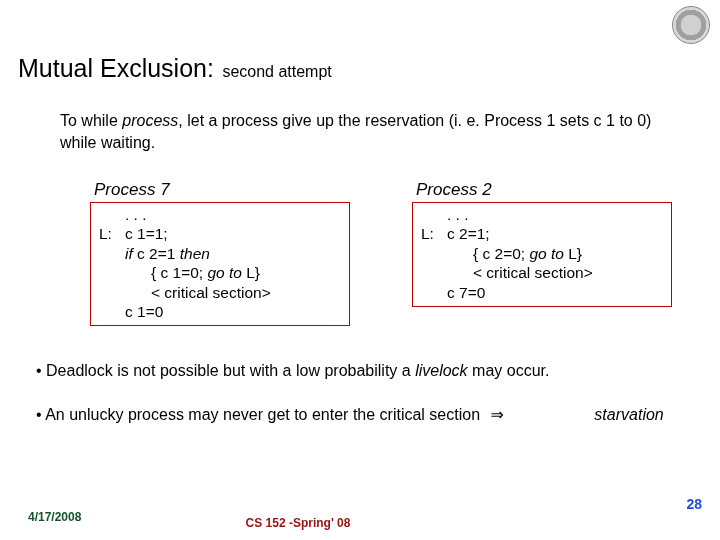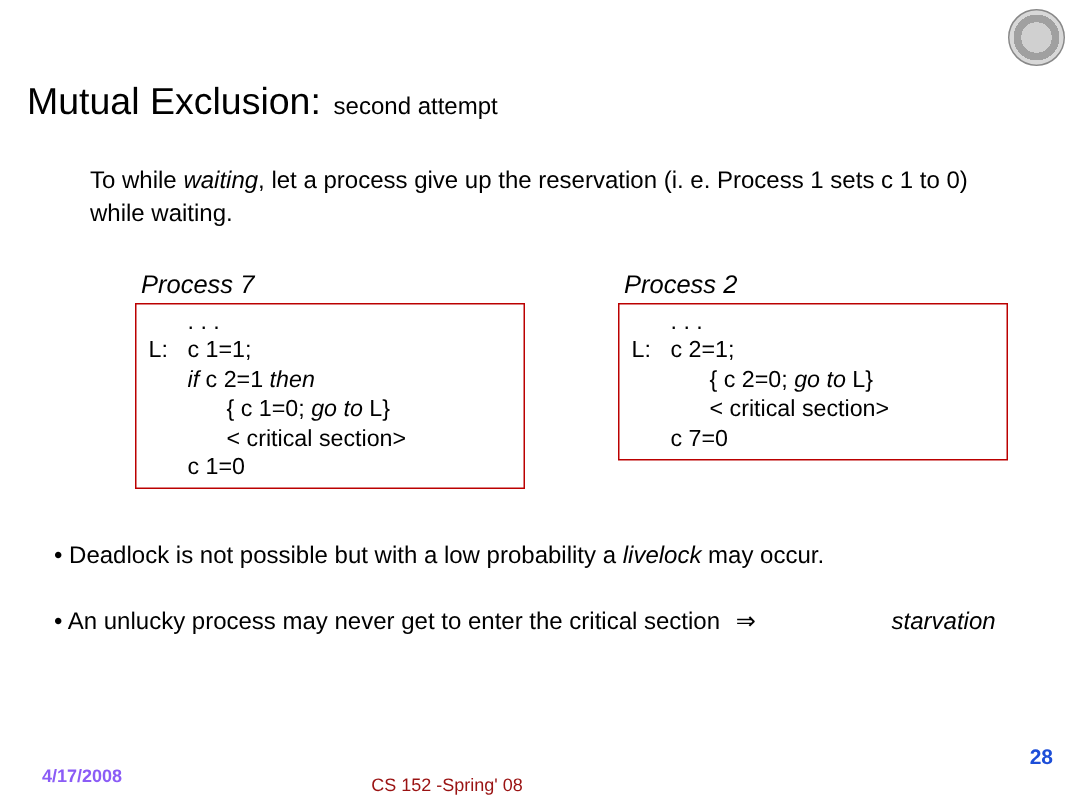--- a/index.html
+++ b/index.html
@@ -82,32 +82,32 @@
   }
   .bullets .b2 .starv {
     font-style: italic;
     margin-left: 80px;
     text-align: center;
   }
   .footer-date {
     position: absolute;
     bottom: 16px;
     left: 28px;
-    color: #8b5cf6;
+    color: #14532d;
     font-weight: bold;
     font-size: 12px;
   }
   .footer-mid {
     position: absolute;
     bottom: 10px;
     left: 0;
     width: 596px;
     text-align: center;
     color: #9a1212;
-    font-weight: normal;
+    font-weight: bold;
     font-size: 12px;
   }
   .footer-num {
     position: absolute;
     bottom: 28px;
     right: 18px;
     color: #1d4ed8;
     font-weight: bold;
     font-size: 14px;
   }
@@ -116,21 +116,21 @@
 <body>
 
 <div class="seal"></div>
 
 <div class="title">
   <span class="title-main">Mutual Exclusion:</span>
   <span class="title-sub">second attempt</span>
 </div>
 
 <div class="intro">
-  <span>To while </span><span class="dead">waiting</span><span>, let a process give up the reservation (i. e. Process 1 sets c 1 to 0) while waiting.</span>
+  <span>To while </span><span class="dead">process</span><span>, let a process give up the reservation (i. e. Process 1 sets c 1 to 0) while waiting.</span>
 </div>
 
 <div class="procs">
 
   <div class="proc">
     <div class="proc-h">Process 7</div>
     <div class="codebox">
       <div class="row">
           <span class="lab"></span>
           <span class="body">. . .</span>

